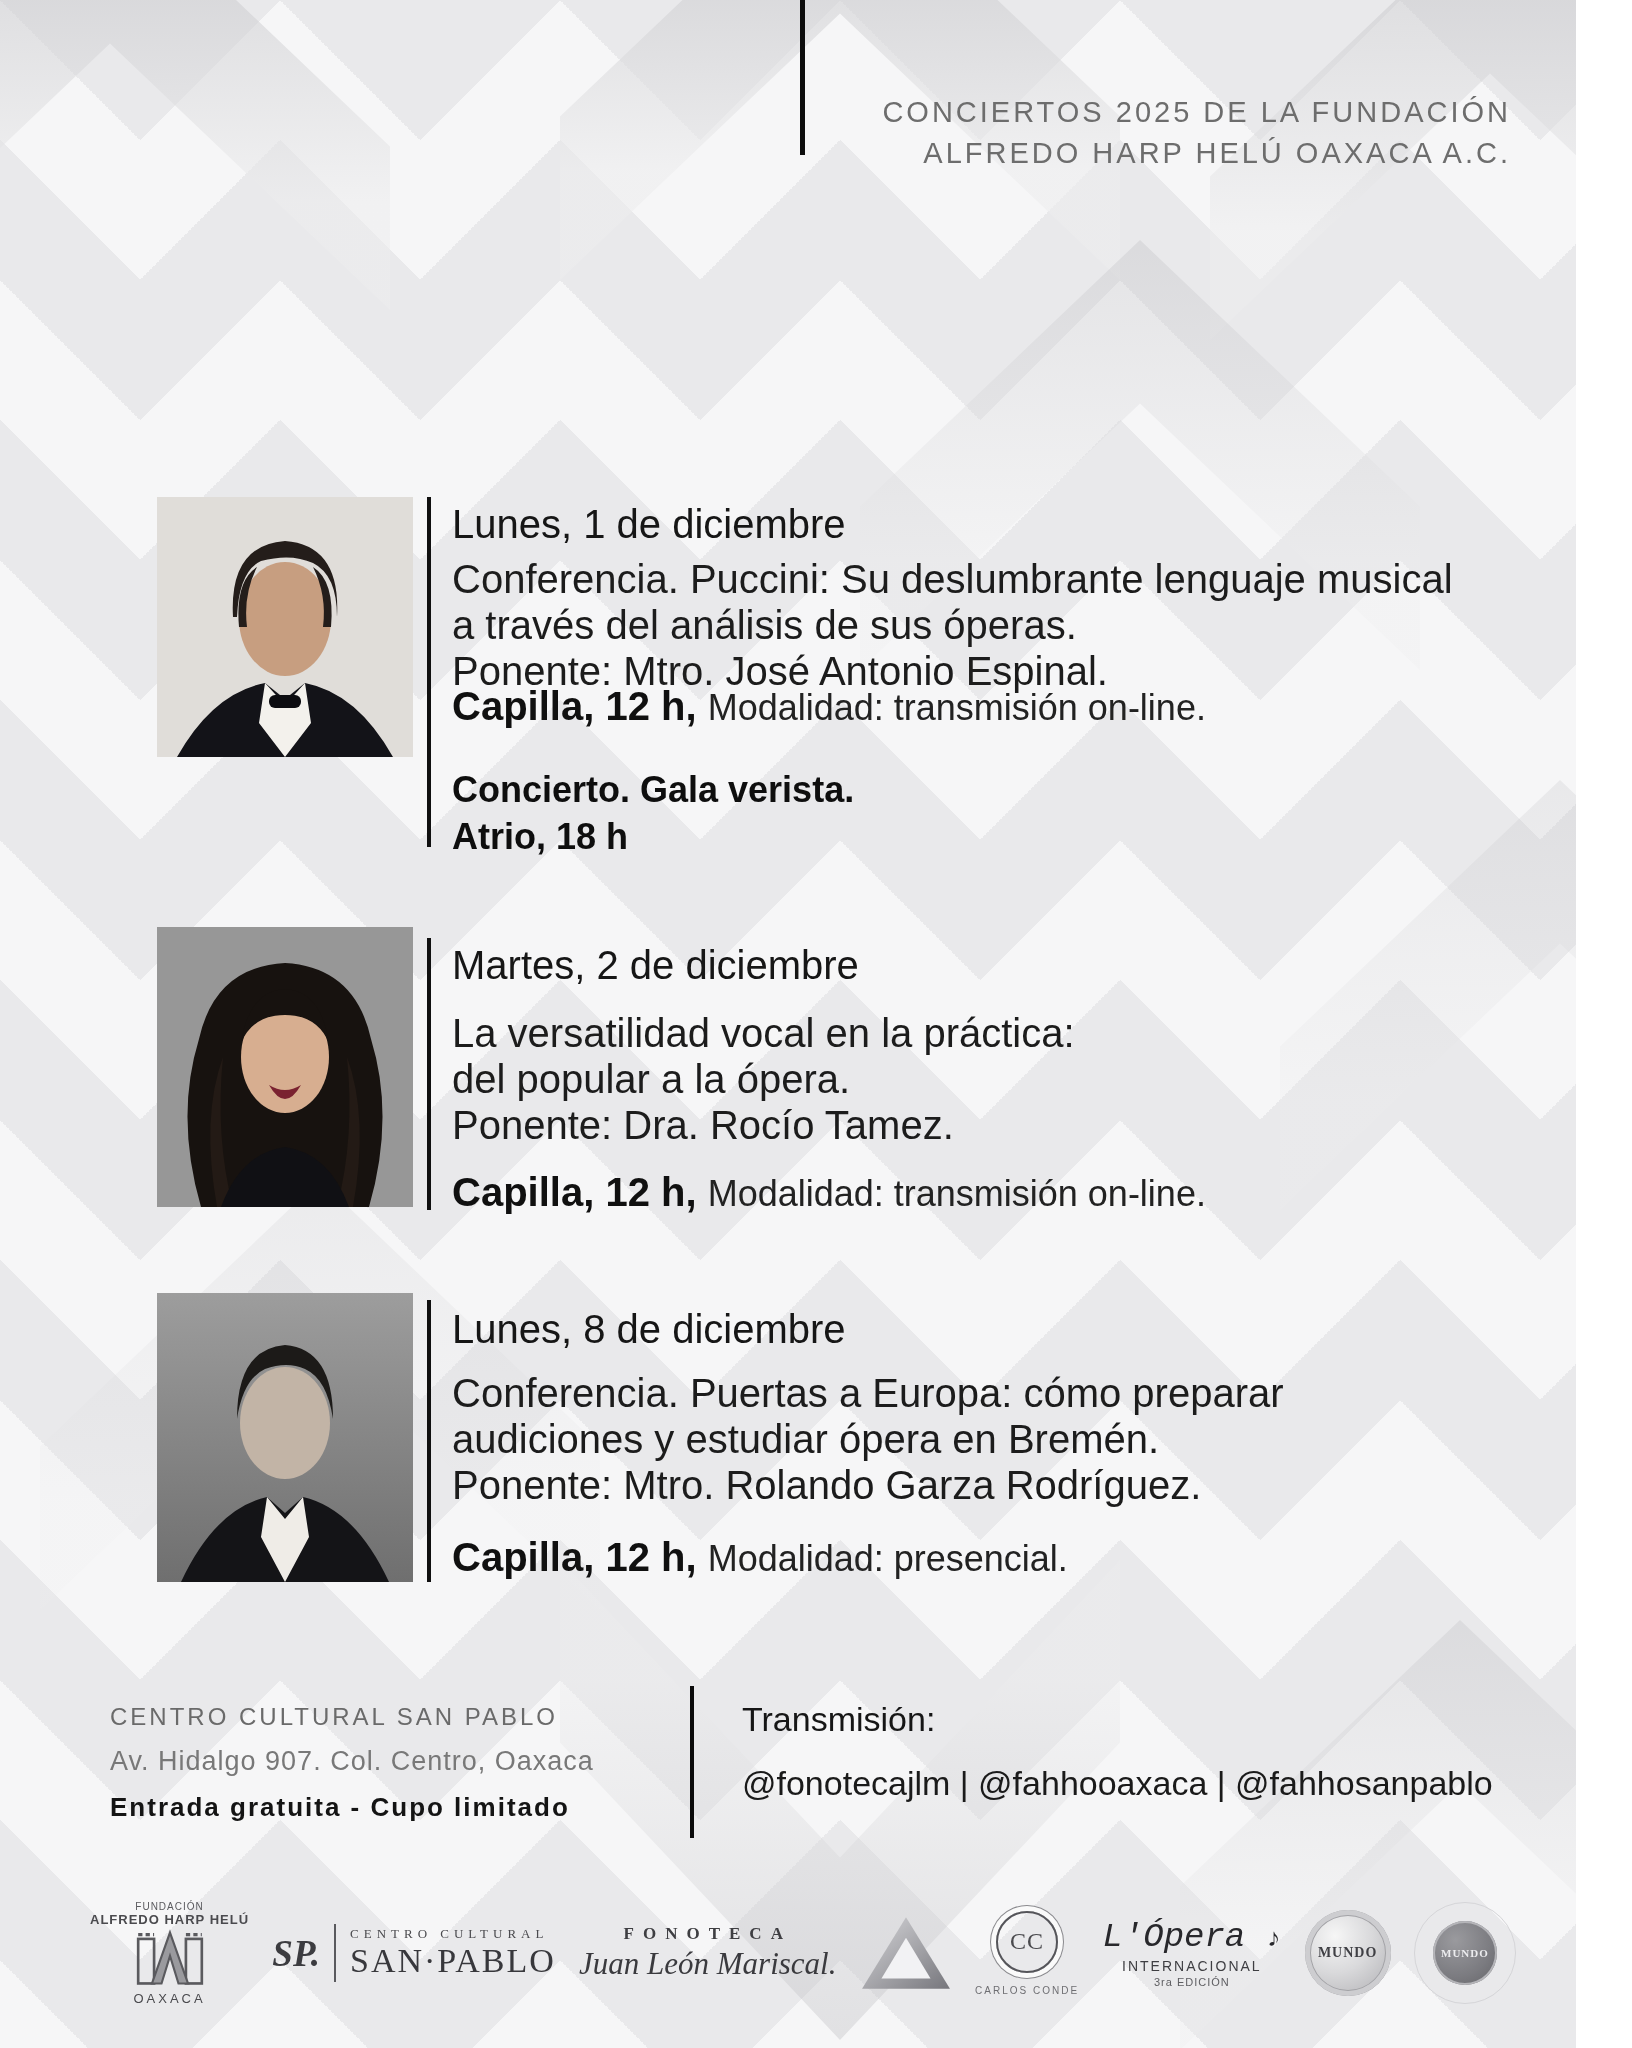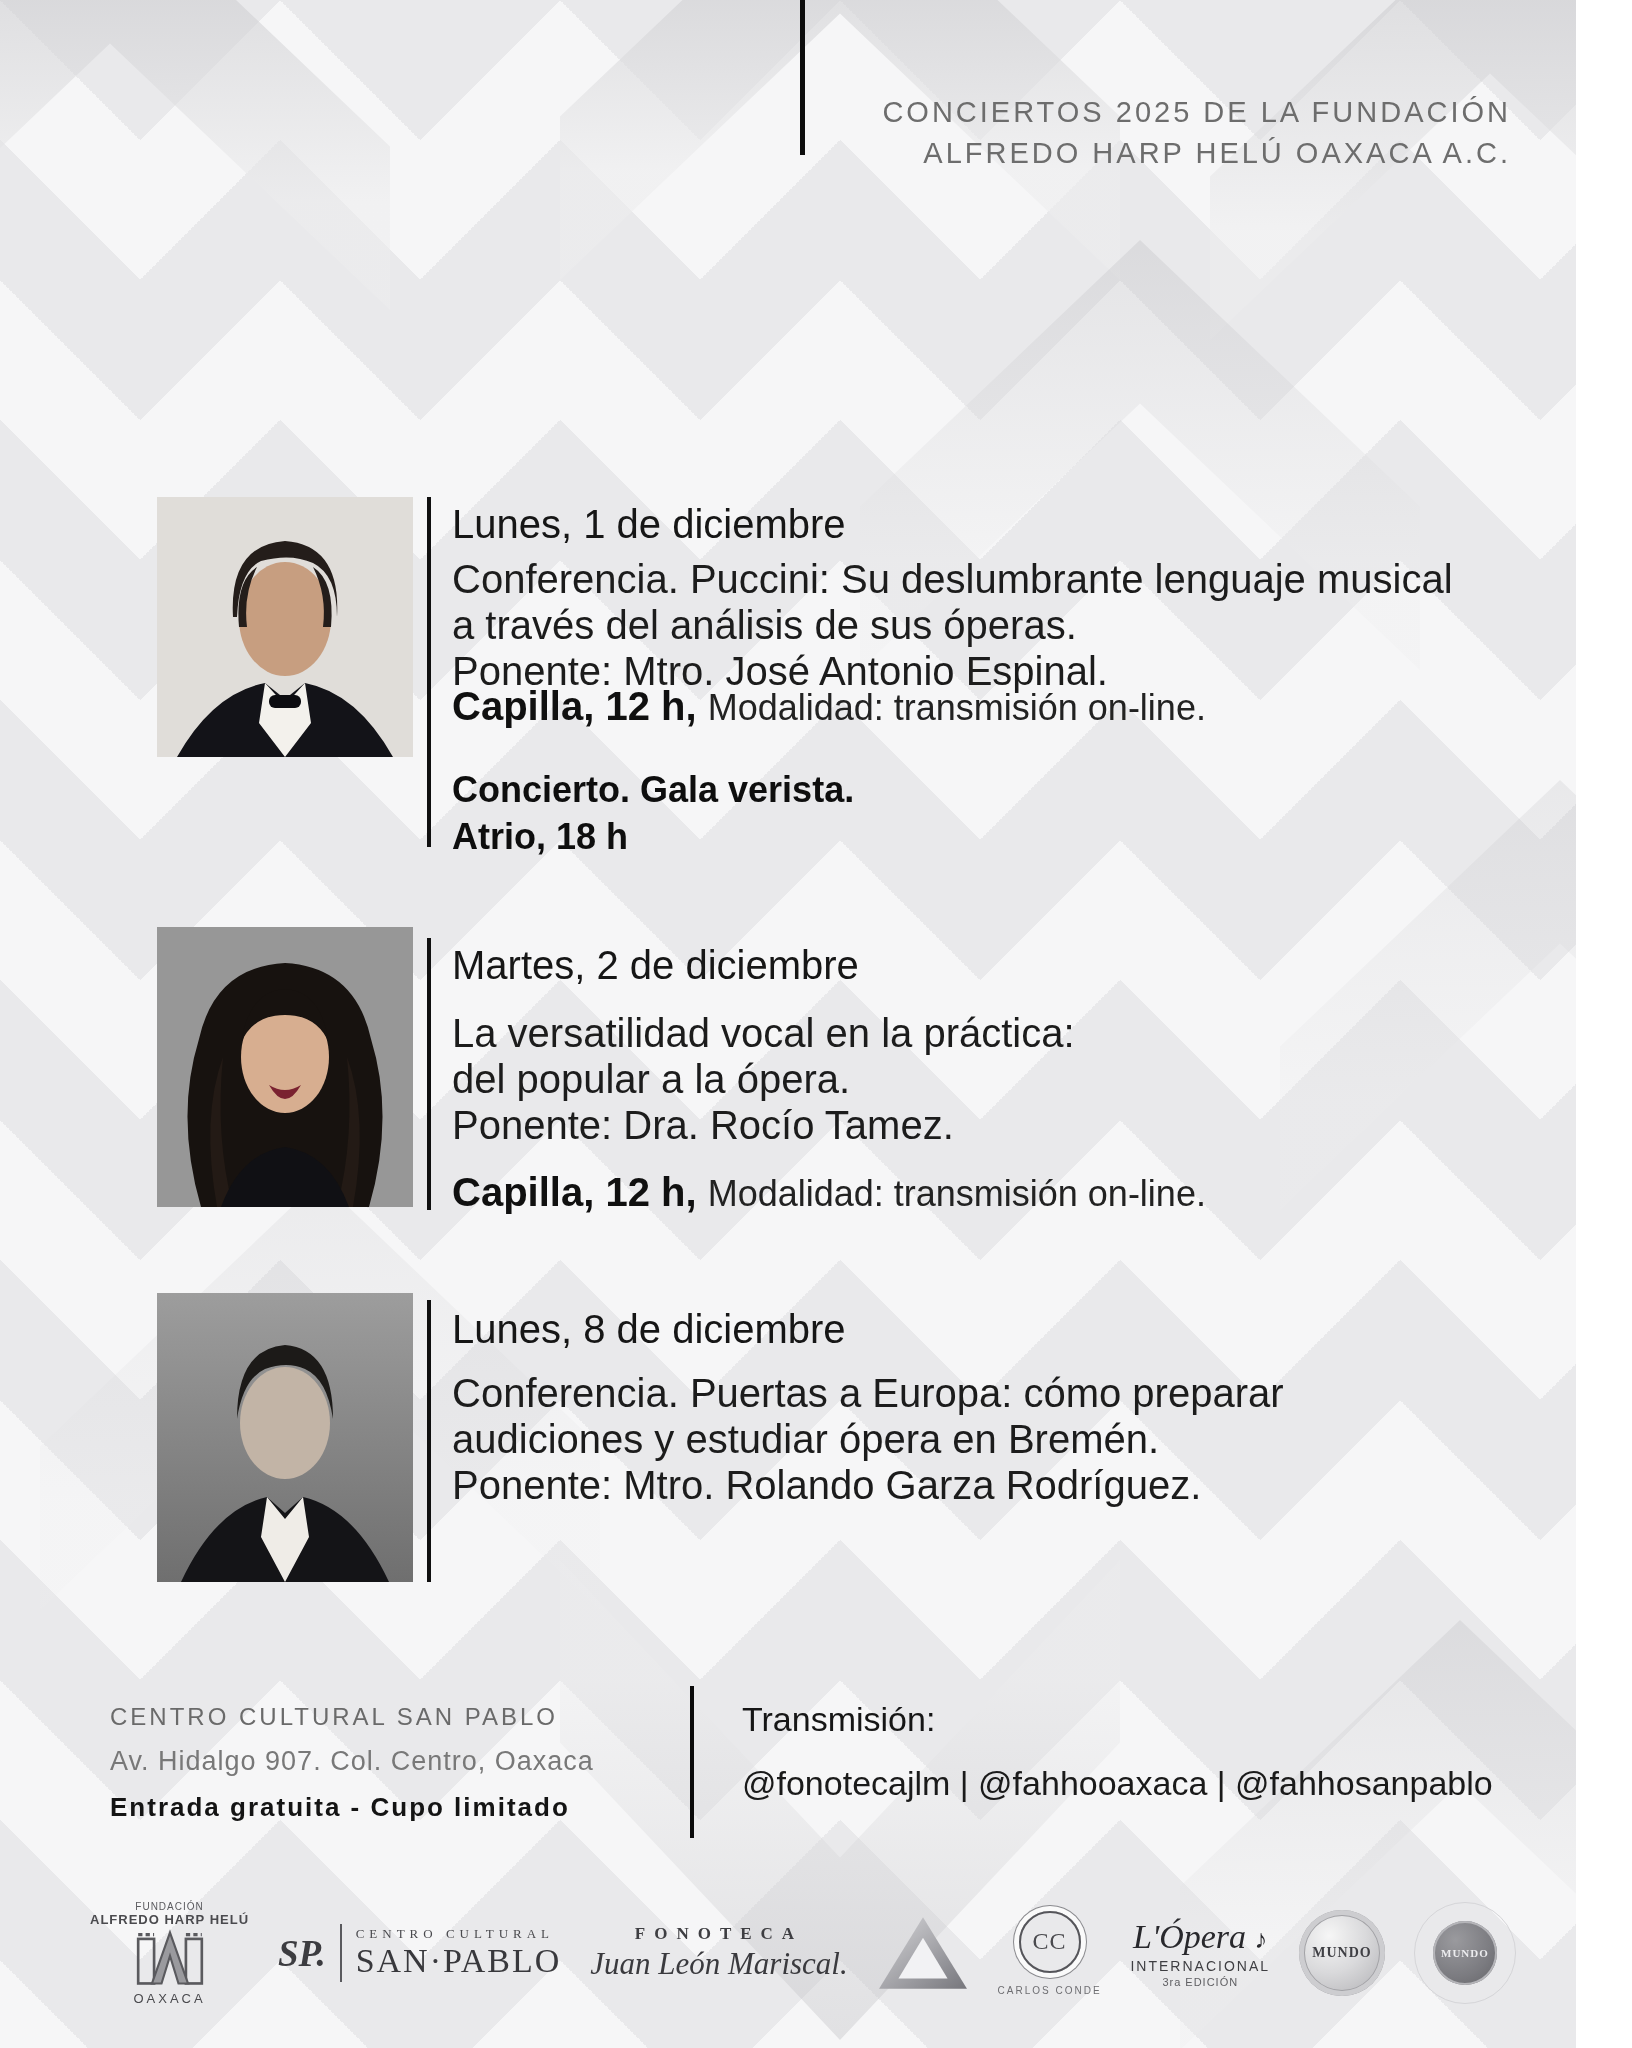--- a/index.html
+++ b/index.html
@@ -61,21 +61,21 @@
   .logo-sp .monogram{font-family:"Liberation Serif",serif;font-style:italic;font-weight:700;font-size:37px;color:#3c3c40;}
   .logo-sp .vdiv{width:2px;height:58px;background:#5a5a5e;}
   .logo-sp .lines{display:flex;flex-direction:column;align-items:flex-start;}
   .logo-sp .l1{font-family:"Liberation Serif",serif;font-size:13px;letter-spacing:5px;color:#4a4a4e;}
   .logo-sp .l2{font-family:"Liberation Serif",serif;font-size:34px;letter-spacing:2px;color:#38383c;}
   .logo-fonoteca .l1{font-family:"Liberation Serif",serif;font-weight:700;font-size:17px;letter-spacing:9px;color:#3e3e42;}
   .logo-fonoteca .l2{font-family:"Liberation Serif",serif;font-style:italic;font-size:31px;color:#3a3a3e;margin-top:2px;}
   .logo-cc .ring{width:58px;height:58px;border:2px solid #55555a;border-radius:50%;display:flex;align-items:center;justify-content:center;
     font-family:"Liberation Serif",serif;font-size:24px;letter-spacing:1px;color:#4a4a4e;box-shadow:0 0 0 5px #fafafa, 0 0 0 6px #8a8a8e;}
   .logo-cc .cap{font-size:10px;letter-spacing:2px;margin-top:12px;color:#6e6e72;}
-  .logo-opera .name{font-family:Liberation Serif, serif;font-style:italic;font-size:34px;color:#28282c;}
+  .logo-opera .name{font-family:Liberation Mono, monospace;font-style:italic;font-size:34px;color:#28282c;}
   .logo-opera .note{font-style:normal;font-size:26px;}
   .logo-opera .l1{font-size:14px;letter-spacing:2px;margin-top:2px;color:#3e3e42;}
   .logo-opera .l2{font-size:11px;letter-spacing:1px;margin-top:2px;color:#5e5e62;}
   .medal{
     width:86px;height:86px;border-radius:50%;
     background:radial-gradient(circle at 35% 30%, #f6f6f6 0%, #d9d9db 45%, #ababaf 100%);
     box-shadow:inset 0 0 0 5px #cdcdd0, inset 0 0 0 6px #a2a2a6;
     display:flex;align-items:center;justify-content:center;
   }
   .medal span{font-family:"Liberation Serif",serif;font-weight:700;font-size:14px;letter-spacing:1px;color:#3f3f44;}
@@ -176,20 +176,24 @@
         <path d="M110 204 L128 226 L146 204 L152 244 L128 289 L104 244 Z" fill="#efece7"></path>
       </svg>
     </div>
     <div class="event-rule" style="top:1300px;height:282px;"></div>
     <div class="event-date" style="top:1307px;">Lunes, 8 de diciembre</div>
     <div class="event-desc" style="top:1370px;">
       <div>Conferencia. Puertas a Europa: cómo preparar</div>
       <div>audiciones y estudiar ópera en Bremén.</div>
       <div>Ponente: Mtro. Rolando Garza Rodríguez.</div>
     </div>
+    <div class="venue-line" style="top:1535px;">
+      <span class="bold">Capilla, 12 h,</span>
+      <span class="mode">Modalidad: presencial.</span>
+    </div>
 
     <div class="footer-venue">CENTRO CULTURAL SAN PABLO</div>
     <div class="footer-address">Av. Hidalgo 907. Col. Centro, Oaxaca</div>
     <div class="footer-admission">Entrada gratuita  -  Cupo limitado</div>
     <div class="footer-rule"></div>
     <div class="transmission-label">Transmisión:</div>
     <div class="transmission-handles">@fonotecajlm  |  @fahhooaxaca  |  @fahhosanpablo</div>
 
     <div class="logo-strip">
 

